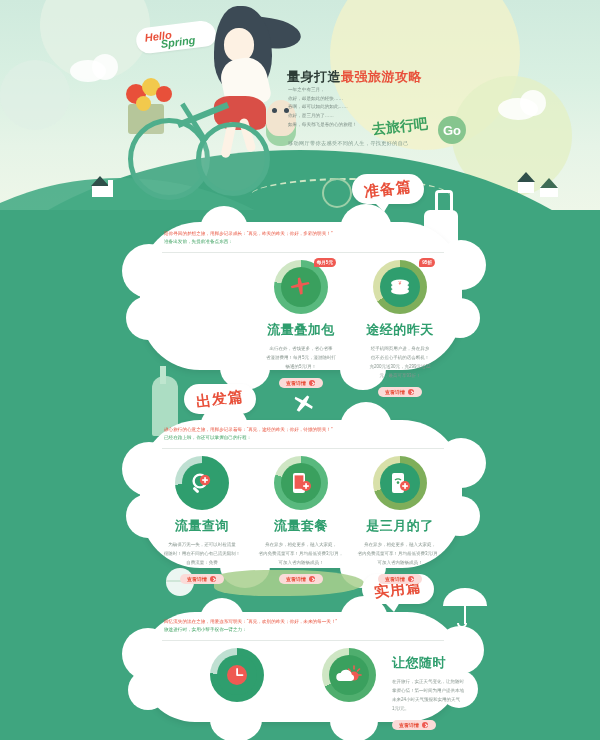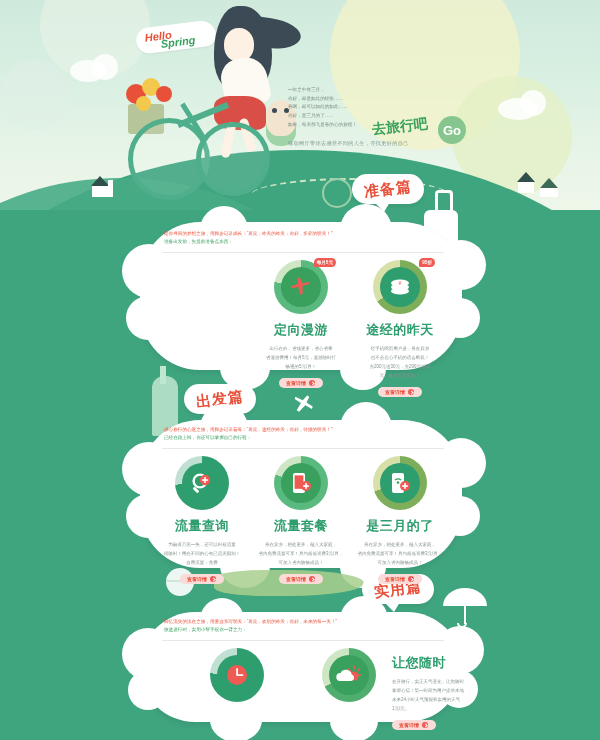--- a/index.html
+++ b/index.html
@@ -191,20 +191,23 @@
     <div class="ill wheel w1"></div>
     <div class="ill wheel w2"></div>
     <div class="ill frame"></div>
     <div class="ill frame2"></div>
     <div class="ill dogpot"></div>
     <div class="ill dog"></div>
     <div class="ill" style="left:272px;top:108px;width:5px;height:5px;background:#3c4a55;border-radius:50%;"></div>
     <div class="ill" style="left:284px;top:108px;width:5px;height:5px;background:#3c4a55;border-radius:50%;"></div>
   </div>
 
+  <div class="sub1">
+    <span>量身打造</span><b>最强旅游攻略</b>
+  </div>
   <div class="poem" style="white-space:pre-line;">一年之中有三月，
 你好，却是如此的轻快……
 春啊，却可以如此的如此……
 你好，是三月的了……
 如果，每天都飞是春的心的旅程！</div>
   <div class="travel-cn">去旅行吧</div>
   <div class="go">Go</div>
   <div class="footnote">移动网厅带你去感受不同的人生，寻找更好的自己</div>
 
   <div class="path"></div>
@@ -237,21 +240,21 @@
     <div class="card" style="left:113px;top:38px;width:96px;">
       <div class="ring">
         <div class="r-outer" style="background:conic-gradient(#59b97e 0 78%, #cfe6c4 78% 100%);"></div>
         <div class="r-inner" style="background:#3aa05e;">
           <svg width="24" height="24" viewBox="0 0 24 24">
             <path d="M21 13 L14 11.5 L10.5 19 L8 18.5 L9.6 10.8 L3 9.2 L3 7 L10.4 8 L13 2.5 L15.2 3 L14.4 8.9 L21 10.6 Z" fill="#ef5a52" transform="rotate(-25 12 12)"></path>
           </svg>
         </div>
         <div class="badge">每月5元</div>
       </div>
-      <div class="c-title">定向漫游</div>
+      <div class="c-title">流量叠加包</div>
       <div class="c-body" style="white-space:pre-line;">出行在外，省钱更多，省心省事
 省漫游费用！每月5元，漫游随时打
 畅通的5元/月！</div>
       <div class="btn"><span>查看详情</span><i></i></div>
     </div>
 
     <div class="card" style="left:212px;top:38px;width:96px;">
       <div class="ring">
         <div class="r-outer" style="background:conic-gradient(#7fae5a 0 66%, #d8e0a9 66% 100%);"></div>
         <div class="r-inner" style="background:#2f9e6e;">

